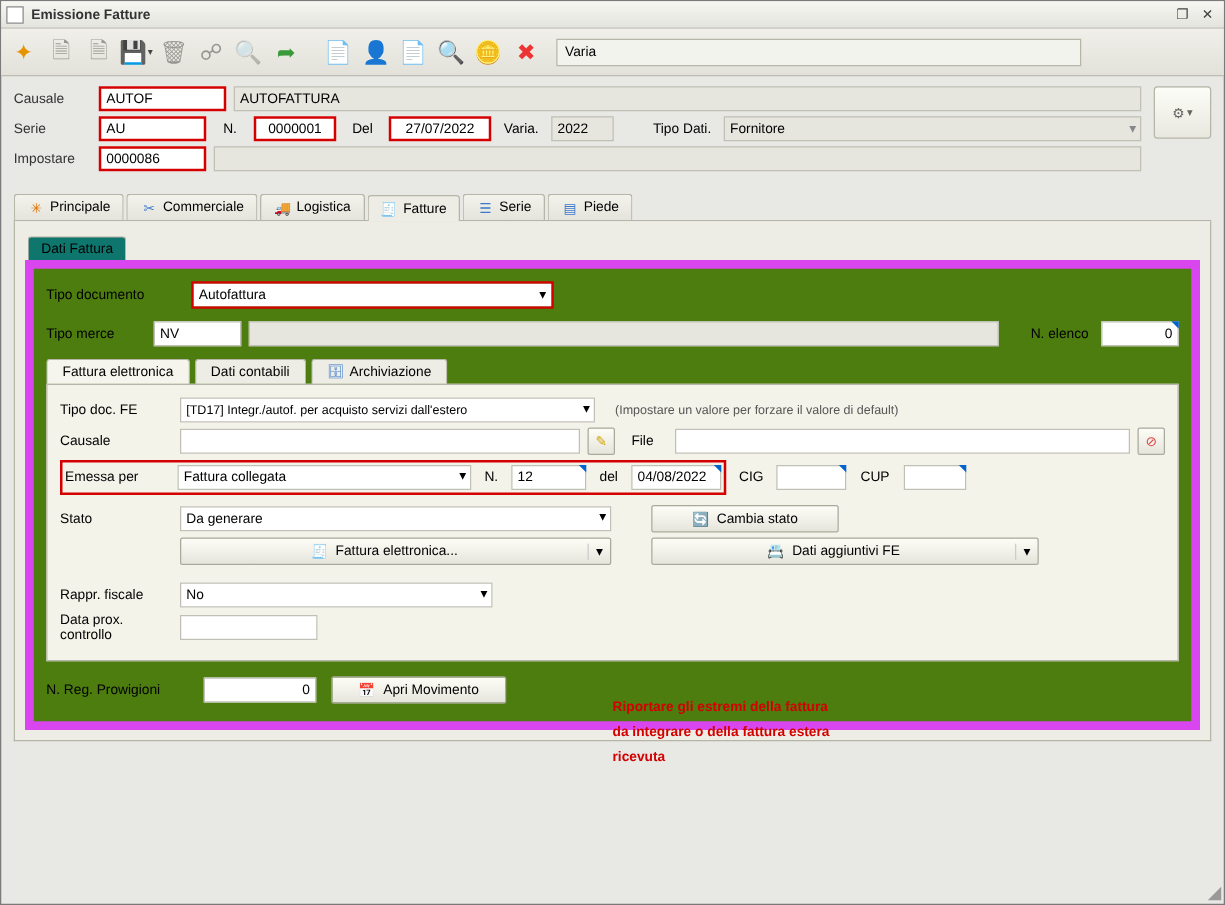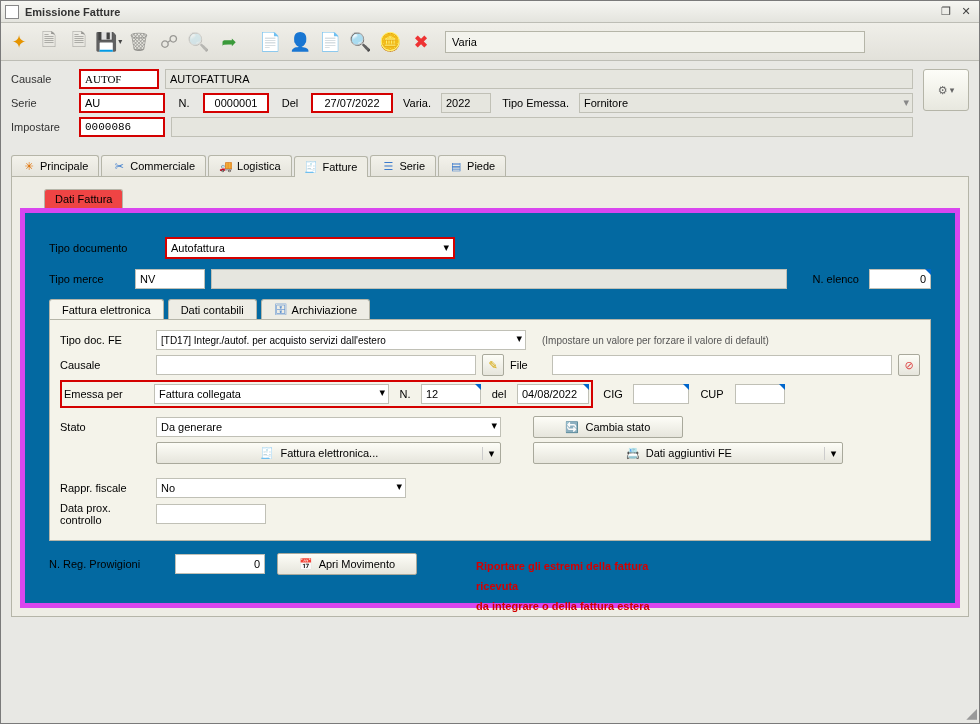--- a/index.html
+++ b/index.html
@@ -22,22 +22,22 @@
   input.readonly { background:#e6e6df; }
   .red-border { border:2px solid #d40000 !important; }
   .gearbtn { width:46px; height:42px; border:1px solid #b5b5a8; border-radius:3px; background:linear-gradient(#fdfdf8,#e8e8df); display:flex; align-items:center; justify-content:center; cursor:pointer; font-size:16px; color:#666; }
   .tabs { display:flex; border-bottom:1px solid #b5b5a8; margin:6px 10px 0 10px; gap:2px; }
   .tab { padding:3px 10px; border:1px solid #b5b5a8; border-bottom:none; background:linear-gradient(#f3f2eb,#e5e4dc); display:flex; align-items:center; gap:4px; cursor:pointer; border-radius:3px 3px 0 0; }
   .tab.active { background:#eeede5; font-weight:normal; position:relative; top:1px; }
   .tabicon { width:14px; height:14px; display:inline-flex; align-items:center; justify-content:center; }
   .panel { margin:0 10px 10px 10px; border:1px solid #b5b5a8; border-top:none; background:#eeede5; padding:8px; }
   .subtabs { display:flex; gap:2px; margin:4px 0 0 2px; }
   .subtab { padding:3px 10px; border:1px solid #b5b5a8; border-bottom:none; background:#eeede5; cursor:pointer; border-radius:3px 3px 0 0;}
-  .subtab.active { background:#ef4444;margin-left:22px; }
-  .inner-panel { border:5px solid #d946ef; background:#0369a1; padding:24px; }
+  .subtab.active { background:#0f766e; }
+  .inner-panel { border:7px solid #d946ef; background:#4d7c0f; padding:10px; }
   input[type=checkbox] { margin:0 4px 0 0; }
   .chk { display:flex; align-items:center; margin-right:16px; }
   .subtabs3 { display:flex; gap:4px; margin-top:10px; }
   .subtab3 { padding:3px 12px; border:1px solid #b5b5a8; border-bottom:none; background:#eeede5; border-radius:3px 3px 0 0; display:flex; align-items:center; gap:4px; cursor:pointer;}
   .subtab3.active { background:#f6f5ed; }
   .fe-panel { border:1px solid #b5b5a8; background:#f4f3ea; padding:10px; }
   .btn { height:22px; border:1px solid #a9a99c; background:linear-gradient(#fdfdf7,#e6e5dc); padding:0 12px; display:inline-flex; align-items:center; justify-content:center; gap:6px; cursor:pointer; border-radius:2px; }
   .dropbtn { height:22px; border:1px solid #a9a99c; background:linear-gradient(#fdfdf7,#e6e5dc); display:inline-flex; align-items:center; cursor:pointer; border-radius:2px; }
   .dropbtn .mid { padding:0 40px; display:flex; align-items:center; gap:6px; }
   .dropbtn .arrw { border-left:1px solid #ccc; width:18px; text-align:center; }
@@ -77,41 +77,41 @@
     <div class="tbtn" style="color:#d4a400;">🔍</div>
     <div class="tbtn" style="color:#d4a400;">🪙</div>
     <div class="tbtn" style="color:#e33;">✖</div>
     <input class="varia" value="Varia" style="">
   </div>
 
   <div class="content">
     <div class="form-grid">
       <div class="row">
         <div class="lbl">Causale</div>
-        <input class="field red-border" style="width: 80px; font-family: Liberation Serif, serif;" value="AUTOF">
+        <input class="field red-border" style="width: 102px;" value="AUTOF">
         <input class="field readonly" style="flex: 1 1 0%;" value="AUTOFATTURA">
       </div>
       <div class="row">
         <div class="lbl">Serie</div>
         <input class="field red-border" style="width: 86px;" value="AU">
         <div style="width:26px;text-align:center">N.</div>
         <input class="field red-border" style="width: 66px; text-align: center;" value="0000001">
         <div style="width:30px;text-align:center">Del</div>
         <input class="field red-border" style="width: 82px; text-align: center;" value="27/07/2022">
         <div style="width:36px;text-align:center">Varia.</div>
         <input class="field readonly" style="width: 50px;" value="2022">
-        <div style="width:76px;text-align:right;padding-right:4px">Tipo Emessa.</div>
+        <div style="width:76px;text-align:right;padding-right:4px">Tipo Dati.</div>
         <div class="relwrap" style="flex:1">
           <input class="field readonly" style="width: 100%;" value="Fornitore">
           <span style="position:absolute;right:4px;top:3px;color:#888">▾</span>
         </div>
       </div>
       <div class="row">
         <div class="lbl">Impostare</div>
-        <input class="field red-border" style="width: 86px; font-family: Liberation Mono, monospace;" value="0000086">
+        <input class="field red-border" style="width: 86px;" value="0000086">
         <input class="field readonly" style="flex: 1 1 0%; color: rgb(204, 204, 204);" value="">
       </div>
     </div>
     <div class="gearbtn">
       <span>⚙</span>
       <span style="font-size:9px;margin-left:2px">▾</span>
     </div>
   </div>
 
   <div class="tabs">
@@ -169,34 +169,34 @@
         <div class="subtab3">Dati contabili</div>
         <div class="subtab3">
               <span style="color:#3a7acc">🗄</span>
               <span>Archiviazione</span>
             </div>
       </div>
 
       <div class="fe-panel">
         <div class="row">
           <div style="width:90px">Tipo doc. FE</div>
-          <div class="relwrap" style="width:370px">
+          <div class="relwrap" style="width:332px">
             <input class="field" style="width: 100%; font-size: 10px;" value="[TD17] Integr./autof. per acquisto servizi dall'estero">
             <span style="position:absolute;right:4px;top:2px">▾</span>
           </div>
           <div class="small-note" style="margin-left:10px">(Impostare un valore per forzare il valore di default)</div>
         </div>
 
         <div class="row">
           <div style="width:90px">Causale</div>
           <input class="field" style="width: 320px;" value="">
           <div class="btn" style="width:22px;padding:0">
                 <span style="color:#d4a400">✎</span>
               </div>
-          <div style="width:36px;text-align:left;padding-right:4px">File</div>
+          <div style="width:36px;text-align:center;padding-right:4px">File</div>
           <input class="field" style="flex: 1 1 0%;" value="">
           <div class="btn" style="width:22px;padding:0">
                 <span style="color:#d44">⊘</span>
               </div>
         </div>
 
         <div class="row">
           <div class="red-box" style="flex:0 0 auto">
             <div style="width:84px">Emessa per</div>
             <div class="relwrap" style="width:235px">
@@ -273,21 +273,21 @@
 
   <svg class="arrow" width="980" height="724">
     <defs>
           <marker id="ah" markerWidth="10" markerHeight="10" refX="2" refY="5" orient="auto">
             <path d="M0,0 L10,5 L0,10 Z" fill="#d40000"></path>
           </marker>
         </defs>
     <line x1="600" y1="550" x2="475" y2="425" stroke="#d40000" stroke-width="3" marker-end="url(#ah)"></line>
   </svg>
 
-  <div class="annotation" style="left:475px; top:555px">
+  <div class="annotation" style="left:489px; top:555px">
     <div>Riportare gli estremi della fattura</div>
+    <div>da integrare o della fattura estera</div>
     <div>ricevuta</div>
-    <div>da integrare o della fattura estera</div>
   </div>
 
   <div style="position:absolute;right:2px;bottom:2px;color:#999;font-size:14px">◢</div>
  </div>
 </div>
 
 </body></html>

